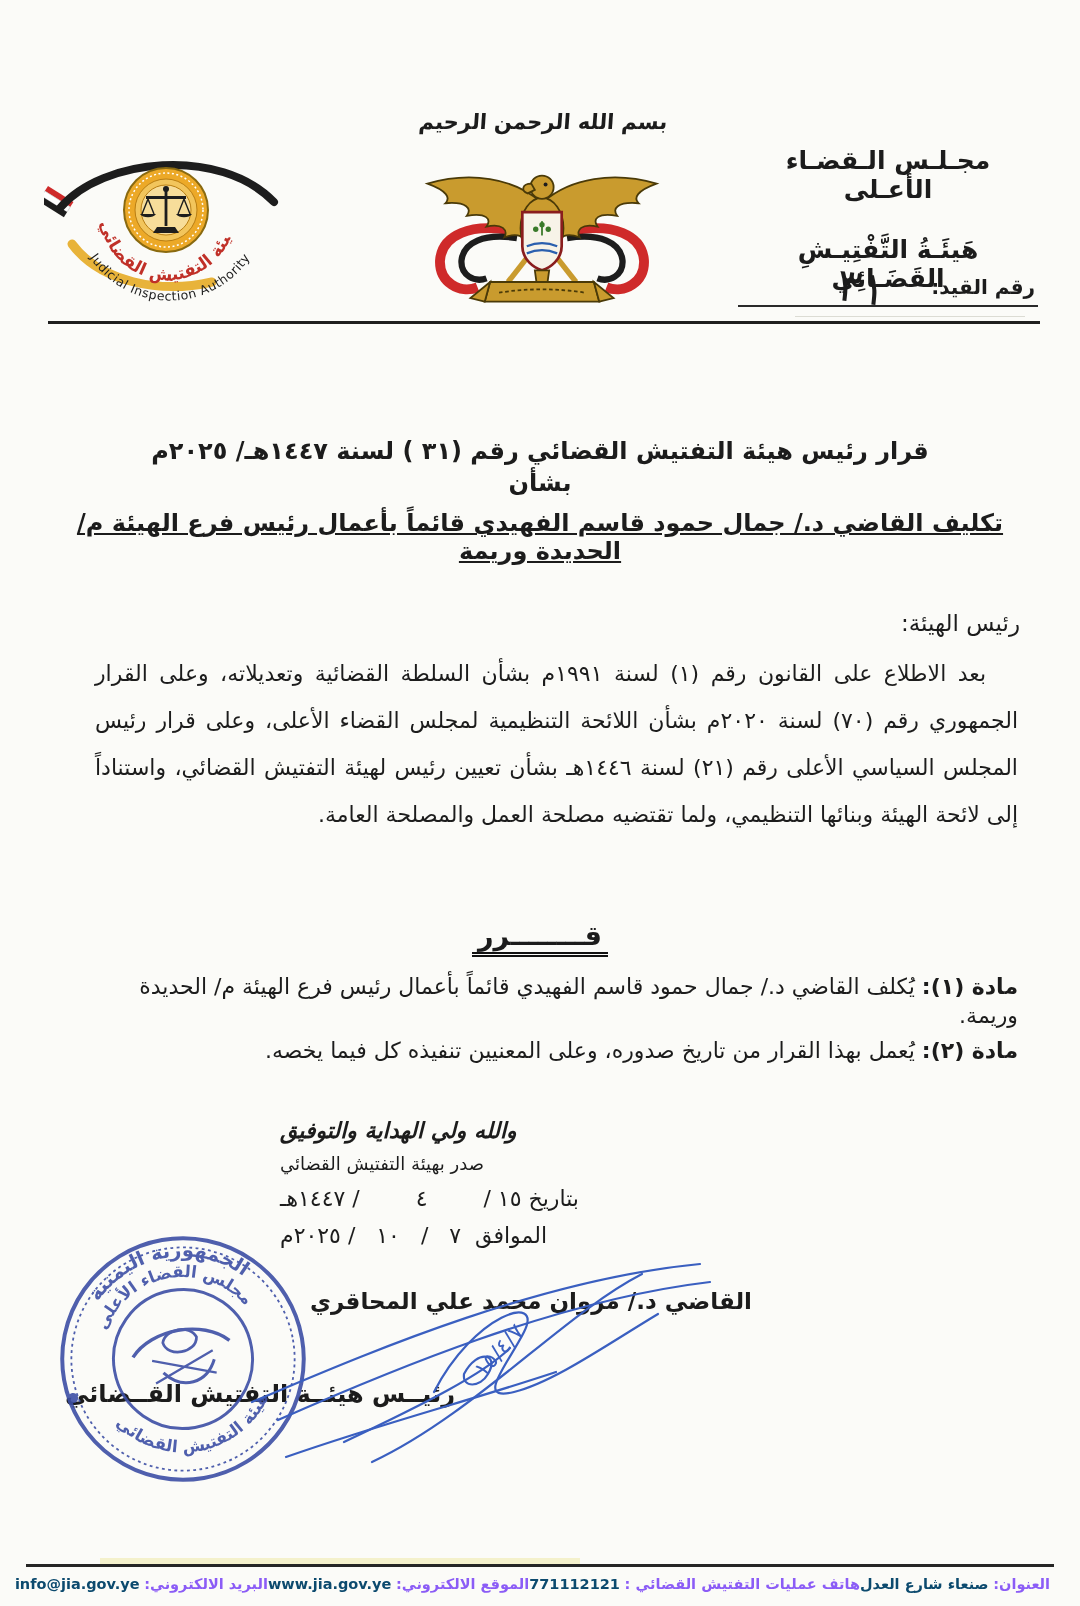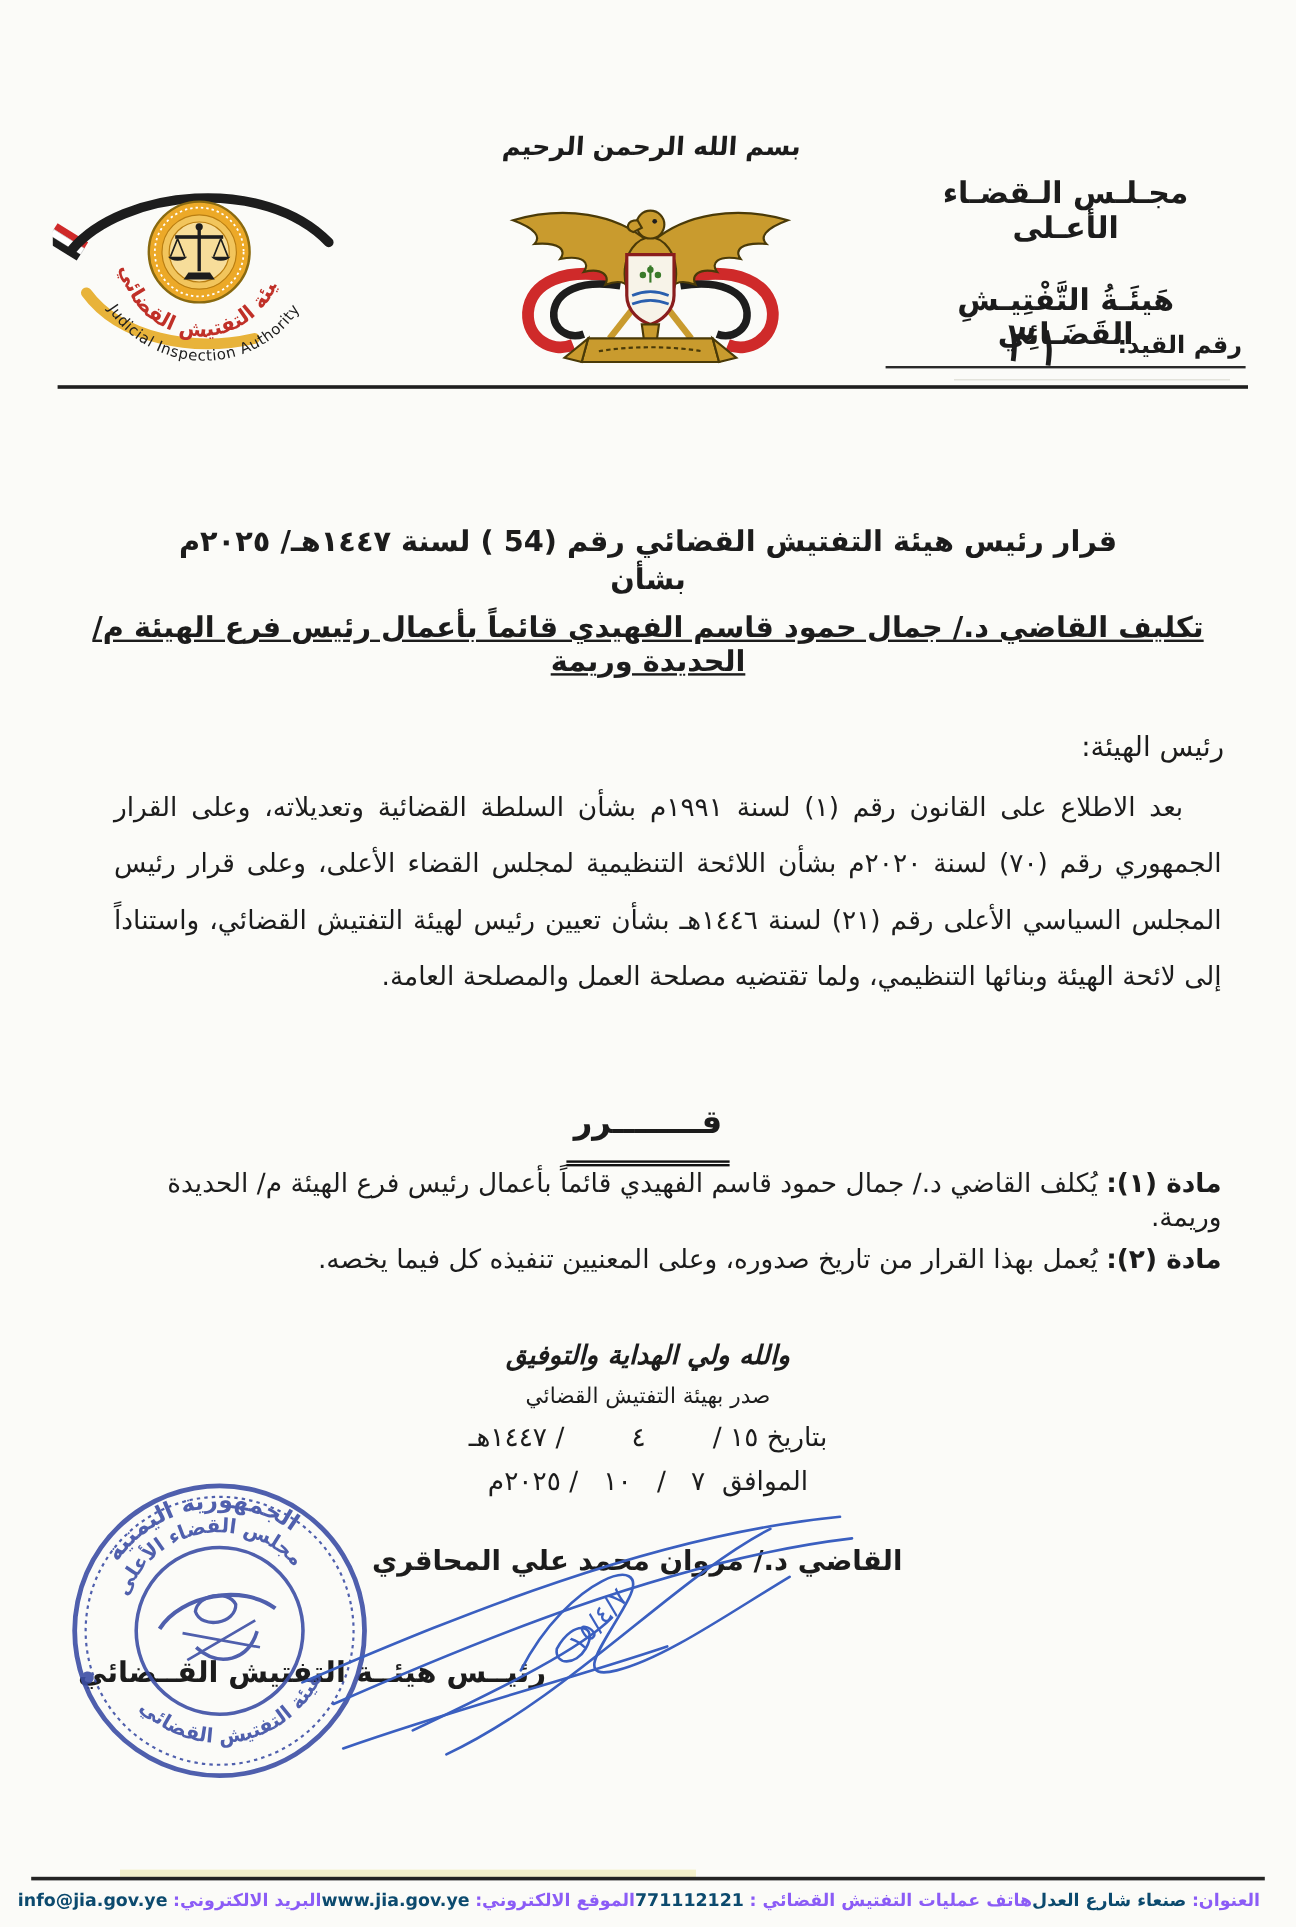--- a/index.html
+++ b/index.html
@@ -33,27 +33,27 @@
   .title-block{position:absolute;top:437px;left:40px;right:40px;text-align:center;}
   .title-1{font-size:24px;font-weight:bold;}
   .title-2{font-size:24px;font-weight:bold;margin-top:4px;}
   .title-3{font-size:24px;font-weight:bold;text-decoration:underline;margin-top:12px;}
 
   
   .salutation{position:absolute;top:610px;right:60px;font-size:23px;font-weight:normal;}
   .preamble{position:absolute;top:650px;right:62px;left:95px;font-size:22px;line-height:47px;
     text-align:justify;text-indent:32px;}
   .decision-word{position:absolute;top:920px;left:0;right:0;text-align:center;}
-  .decision-word span{font-size:27px;font-weight:bold;border-bottom:5px double #111;padding:0 6px 16px;}
+  .decision-word span{font-size:27px;font-weight:bold;border-bottom:5px double #111;padding:0 6px 1px;}
   .articles{position:absolute;top:972px;right:62px;left:95px;font-size:22px;line-height:29px;}
   .article{margin-bottom:6px;}
   .article-label{font-weight:bold;}
 
   
-  .closing{position:absolute;top:1118px;left:280px;width:520px;text-align:center;}
+  .closing{position:absolute;top:1118px;left:280px;width:520px;text-align:left;}
   .invocation{font-size:22px;font-weight:bold;font-style:italic;}
   .issued{font-size:18px;margin-top:10px;}
   .c-date{font-size:22px;margin-top:12px;white-space:pre-wrap;}
 
   
   .sig-name{position:absolute;top:1288px;right:328px;font-size:23px;font-weight:bold;white-space:nowrap;}
   .sig-role{position:absolute;top:1380px;right:625px;font-size:24px;font-weight:bold;white-space:nowrap;}
   .stamp{position:absolute;top:1228px;left:52px;width:262px;height:262px;transform:rotate(-10deg);opacity:.9;}
   .signature-svg{position:absolute;top:1252px;left:222px;width:525px;height:215px;}
   .hand-date{position:absolute;top:1338px;left:468px;color:#3a5fc0;font-size:22px;
@@ -158,21 +158,21 @@
       <textPath href="#eyeArcR" startOffset="50%">هيئة التفتيش القضائي</textPath>
     </text>
     <text font-size="12.5" fill="#1d1d1d" text-anchor="middle" letter-spacing="0.5">
       <textPath href="#eyeArcE" startOffset="50%">Judicial Inspection Authority</textPath>
     </text>
   </svg>
 
   <div class="header-rule"></div>
 
   <div class="title-block">
-    <div class="title-1">قرار رئيس هيئة التفتيش القضائي رقم (54 ) لسنة ١٤٤٧هـ/ ٢٠٢٥م</div>
+    <div class="title-1">قرار رئيس هيئة التفتيش القضائي رقم (٣١ ) لسنة ١٤٤٧هـ/ ٢٠٢٥م</div>
     <div class="title-2">بشأن</div>
     <div class="title-3">تكليف القاضي د./ جمال حمود قاسم الفهيدي قائماً بأعمال رئيس فرع الهيئة م/ الحديدة وريمة</div>
   </div>
 
   <div class="salutation">رئيس الهيئة:</div>
   <div class="preamble">بعد الاطلاع على القانون رقم (١) لسنة ١٩٩١م بشأن السلطة القضائية وتعديلاته، وعلى القرار الجمهوري رقم (٧٠) لسنة ٢٠٢٠م بشأن اللائحة التنظيمية لمجلس القضاء الأعلى، وعلى قرار رئيس المجلس السياسي الأعلى رقم (٢١) لسنة ١٤٤٦هـ بشأن تعيين رئيس لهيئة التفتيش القضائي، واستناداً إلى لائحة الهيئة وبنائها التنظيمي، ولما تقتضيه مصلحة العمل والمصلحة العامة.</div>
 
   <div class="decision-word">
     <span>قــــــــرر</span>
   </div>

